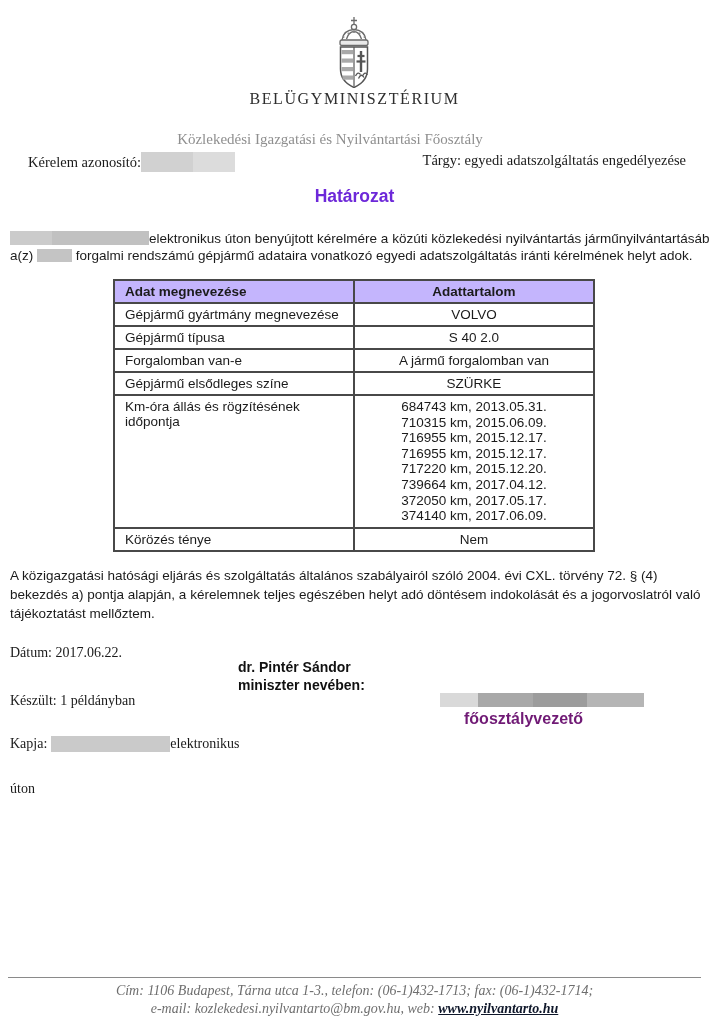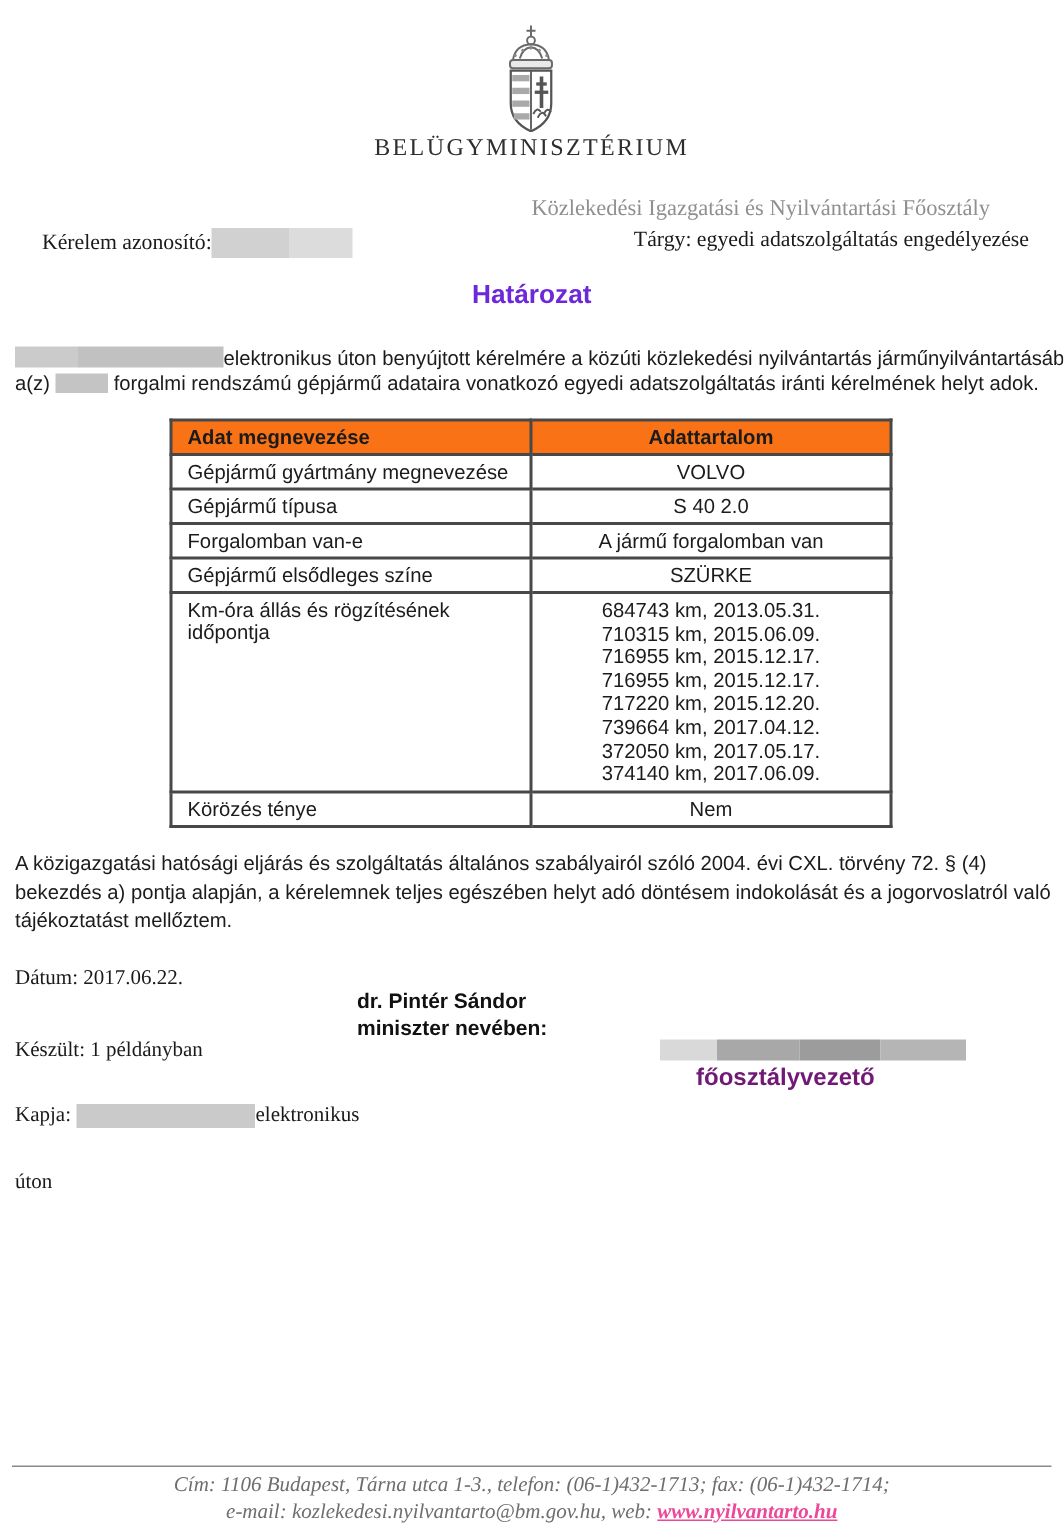--- a/index.html
+++ b/index.html
@@ -2,41 +2,41 @@
 <html><head>
 <meta charset="utf-8">
 <style>
   html,body{margin:0;padding:0;background:#fff;}
   .page{position:relative;width:709px;height:1024px;background:#ffffff;overflow:hidden;
         font-family:"Liberation Serif",serif;color:#1a1a1a;}
 
   .coa{position:absolute;left:326px;top:16px;width:56px;height:72px;}
   .ministry{position:absolute;left:0;top:90px;width:709px;text-align:center;
             font-size:16px;letter-spacing:1.6px;color:#2e2e2e;}
-  .dept{position:absolute;left:0;top:131px;width:660px;text-align:right;
+  .dept{position:absolute;left:0;top:131px;width:660px;text-align:center;
         font-size:15px;color:#8f8f8f;}
 
   .meta-row{position:absolute;left:28px;top:152px;width:658px;display:flex;
             justify-content:space-between;font-size:14.5px;}
   .req{display:flex;align-items:center;gap:0;}
   .redact{display:inline-block;background:#cfcfcf;}
   .redact-id{width:94px;height:20px;background:linear-gradient(90deg,#d1d1d1 55%,#dcdcdc 55%);}
   .title{position:absolute;left:0;top:186px;width:709px;text-align:center;margin:0;
          font-family:"Liberation Sans",sans-serif;font-size:17.5px;font-weight:bold;color:#6d28d9;}
 
   .intro{position:absolute;left:10px;top:231px;width:699px;
          font-family:"Liberation Sans",sans-serif;font-size:13.5px;line-height:16.5px;color:#1b1b1b;}
   .intro-line{white-space:nowrap;}
   .redact-name{width:139px;height:14px;vertical-align:-2px;background:linear-gradient(90deg,#cbcbcb 30%,#c1c1c1 30%);}
   .redact-plate{width:35px;height:13px;vertical-align:-2px;background:#c4c4c4;}
 
   .data-table{position:absolute;left:113px;top:279px;border-collapse:collapse;
               font-family:"Liberation Sans",sans-serif;font-size:13.5px;color:#1b1b1b;}
   .data-table th,.data-table td{border:2px solid #484848;padding:3px 10px;}
-  .data-table th{background:#f97316;font-weight:bold;text-align:left;width:218px;}
+  .data-table th{background:#c4b5fd;font-weight:bold;text-align:left;width:218px;}
   .data-table th.val-h{text-align:center;width:218px;}
   .data-table td{vertical-align:top;margin-left:32px;}
   .data-table td.val{text-align:center;}
   .data-table td.odo{line-height:15.6px;}
 
   .legal{position:absolute;left:10px;top:566px;width:697px;margin:0;
          font-family:"Liberation Sans",sans-serif;font-size:13.5px;line-height:19px;color:#1b1b1b;}
 
   .date-line{position:absolute;left:10px;top:645px;font-size:14px;}
   .signer{position:absolute;left:238px;top:658px;font-family:"Liberation Sans",sans-serif;
@@ -51,21 +51,21 @@
         font-size:16px;font-weight:bold;color:#701a75;}
 
   .copies{position:absolute;left:10px;top:693px;font-size:14px;}
   .recipient{position:absolute;left:10px;top:736px;font-size:14px;display:flex;align-items:center;}
   .redact-recipient{width:119px;height:16px;background:#cacaca;margin-left:4px;}
   .uton{position:absolute;left:10px;top:753px;font-size:14px;margin-top:28px;}
 
   .footer-rule{position:absolute;left:8px;top:977px;width:693px;height:1px;background:#8a8a8a;}
   .footer{position:absolute;left:0;top:982px;width:709px;text-align:center;
           font-style:italic;font-size:14px;line-height:17.5px;color:#6e6e6e;}
-  .weblink{font-weight:bold;text-decoration:underline;color:#ec4899;font-style:italic;}
+  .weblink{font-weight:bold;text-decoration:underline;color:#0f172a;font-style:italic;}
 </style>
 </head>
 <body>
 
 <div class="page">
 
   <div class="coa">
     <svg width="56" height="72" viewBox="0 0 56 72" xmlns="http://www.w3.org/2000/svg">
       <g fill="none" stroke="#6a6a6a" stroke-width="1.3">
         <path d="M28 1 v7 M25 4.5 h6"></path>

